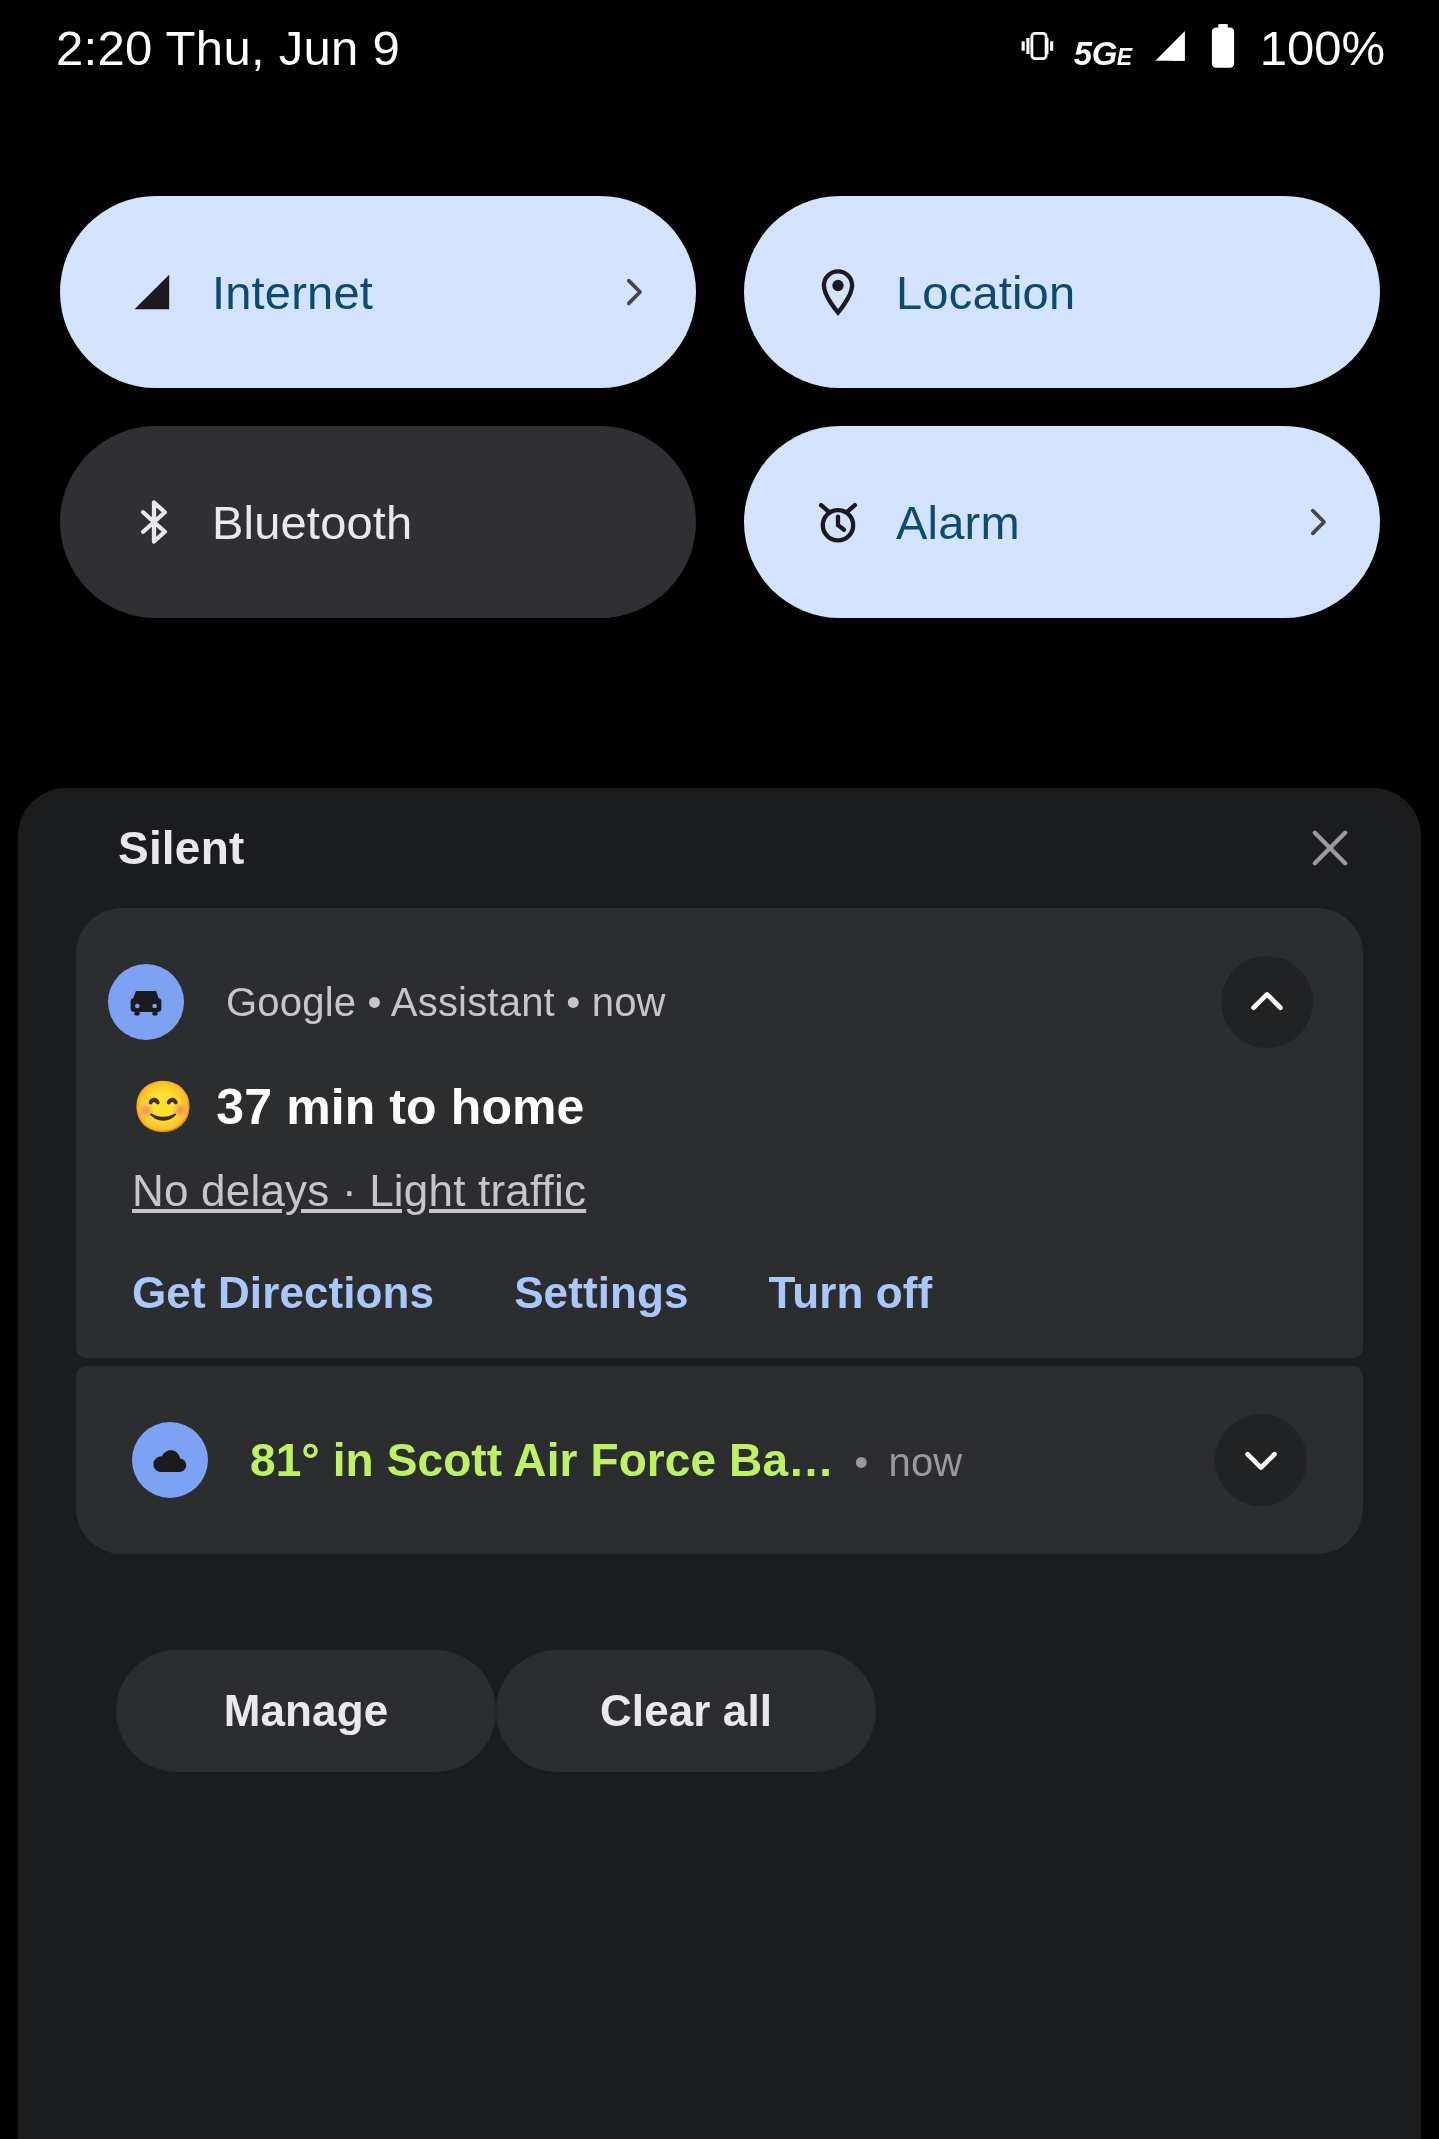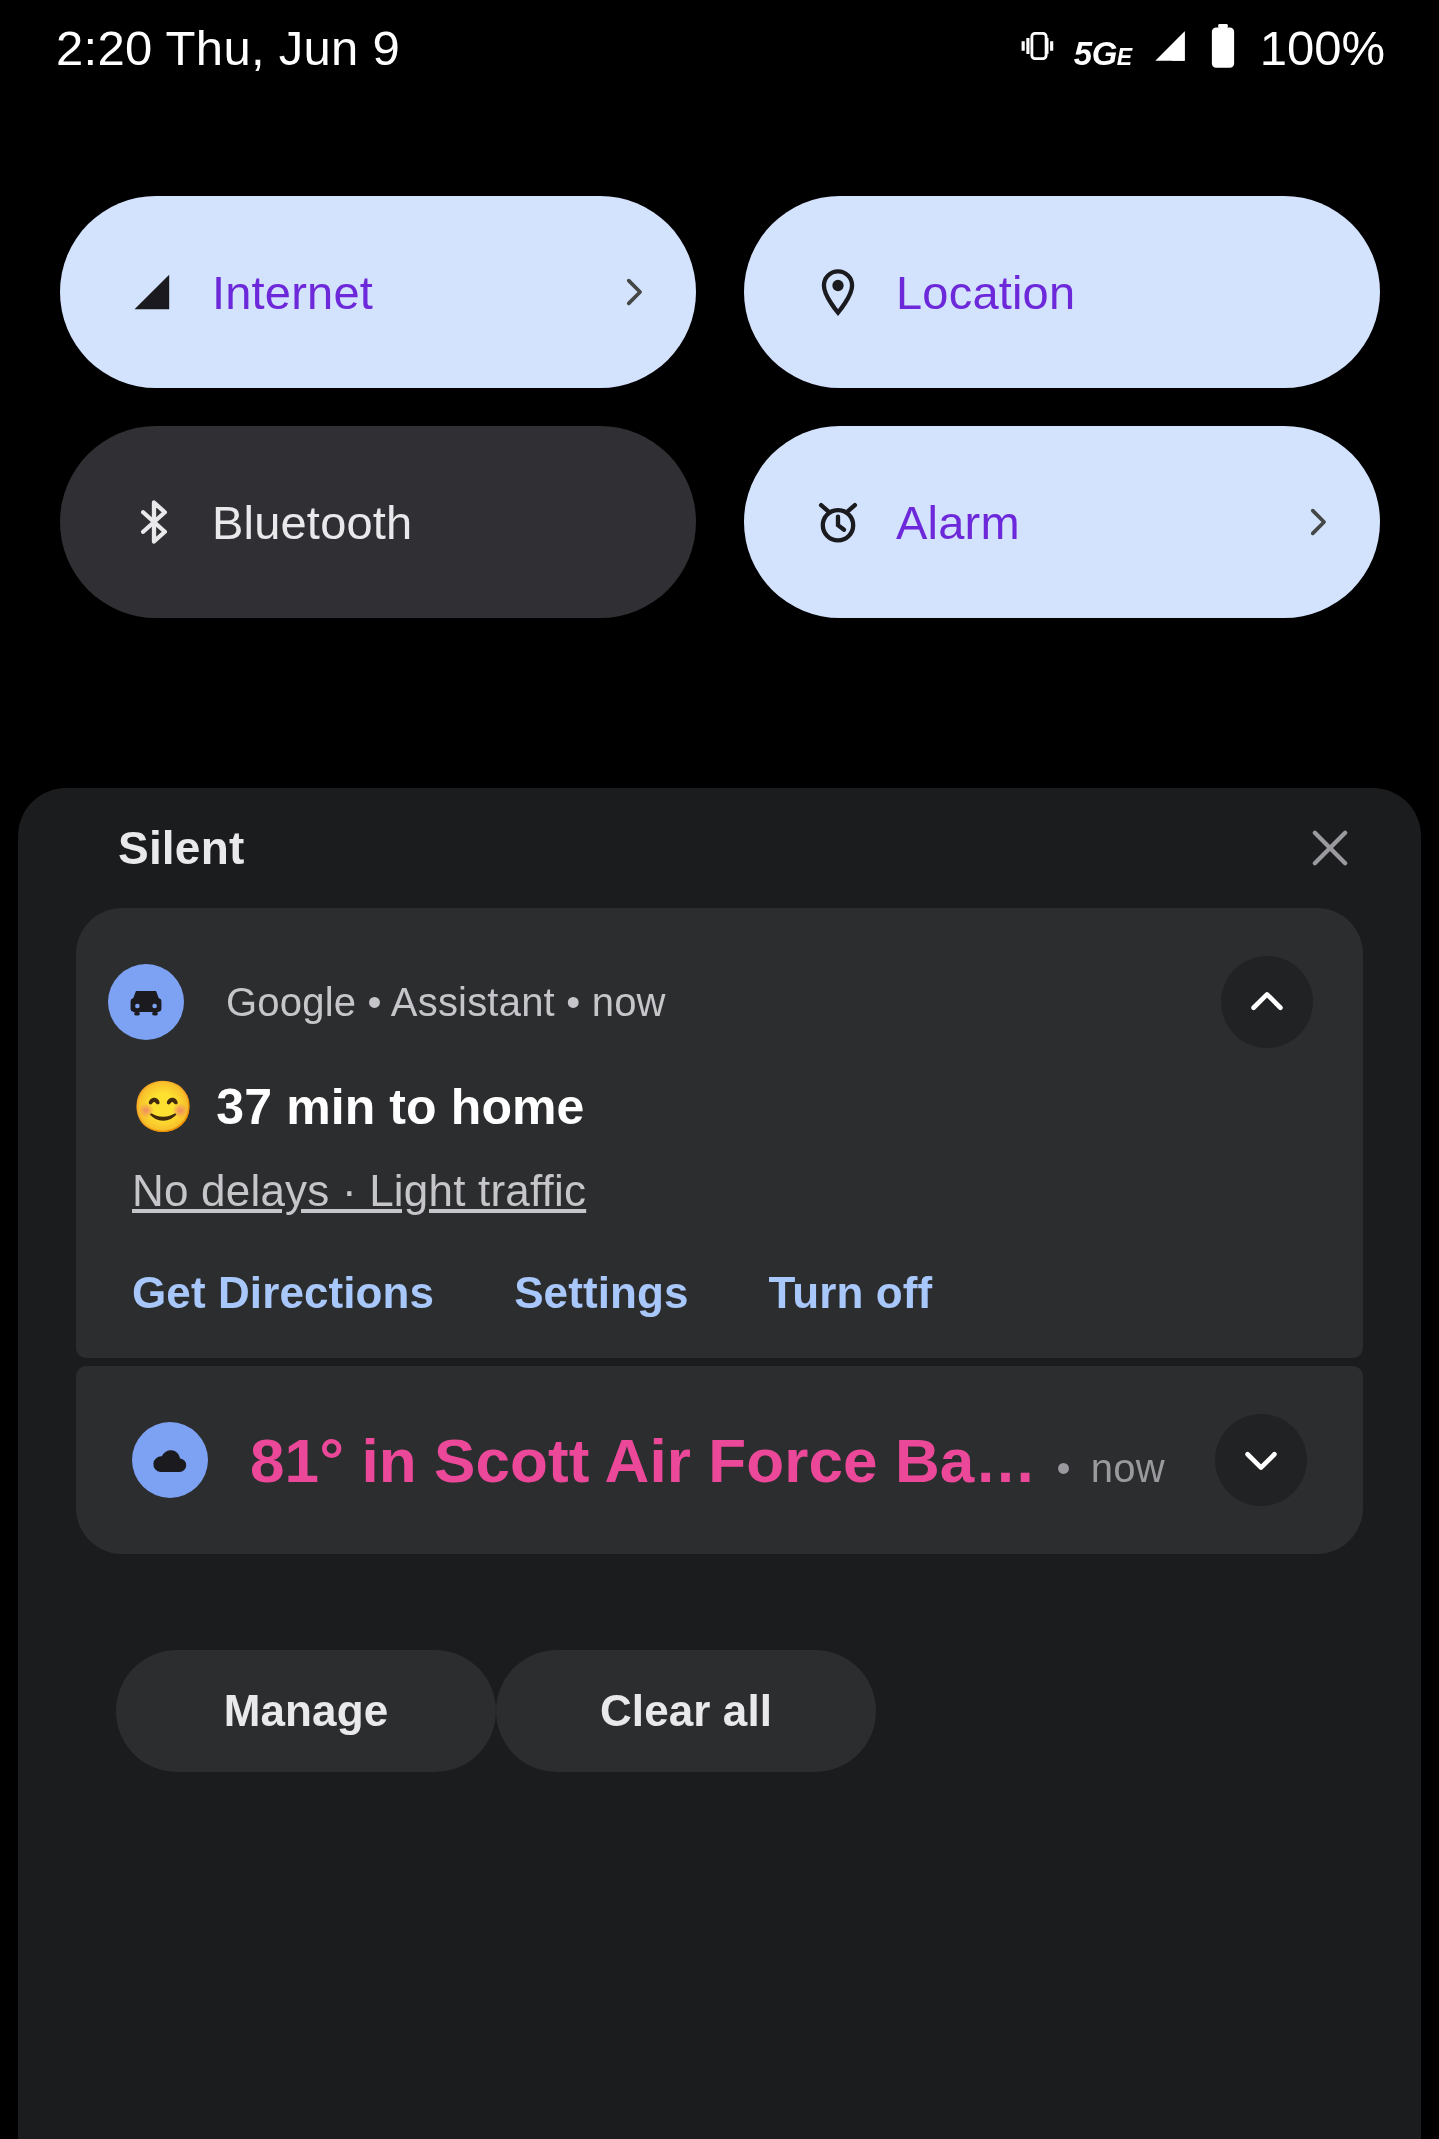--- a/index.html
+++ b/index.html
@@ -72,21 +72,21 @@
   }
   .tile {
     height: 192px;
     border-radius: 96px;
     display: flex;
     align-items: center;
     padding: 0 44px 0 66px;
     position: relative;
     cursor: pointer;
   }
-  .tile.on  { background: #d3e3fd; color: #6d28d9; }
+  .tile.on  { background: #d3e3fd; color: #0c4a6e; }
   .tile.off { background: #303034; color: #e9e9ec; }
   .tile-icon {
     flex: 0 0 auto;
     width: 56px; height: 56px;
     display: flex; align-items: center; justify-content: center;
   }
   .tile-label {
     font-size: 47px;
     font-weight: 500;
     margin-left: 30px;
@@ -226,23 +226,23 @@
   .weather-text {
     margin-left: 42px;
     display: flex;
     align-items: baseline;
     white-space: nowrap;
     overflow: hidden;
     flex: 1;
     min-width: 0;
   }
   .weather-title {
-    font-size: 62px;
-    font-weight: 700;
-    color: #ec4899;
+    font-size: 46px;
+    font-weight: 700;
+    color: #bef264;
     letter-spacing: 0.1px;
   }
   .weather-time {
     font-size: 40px;
     color: #9a9a9e;
     margin-left: 20px;
     letter-spacing: 0.2px;
   }
   .collapse-btn {
     flex: 0 0 auto;

